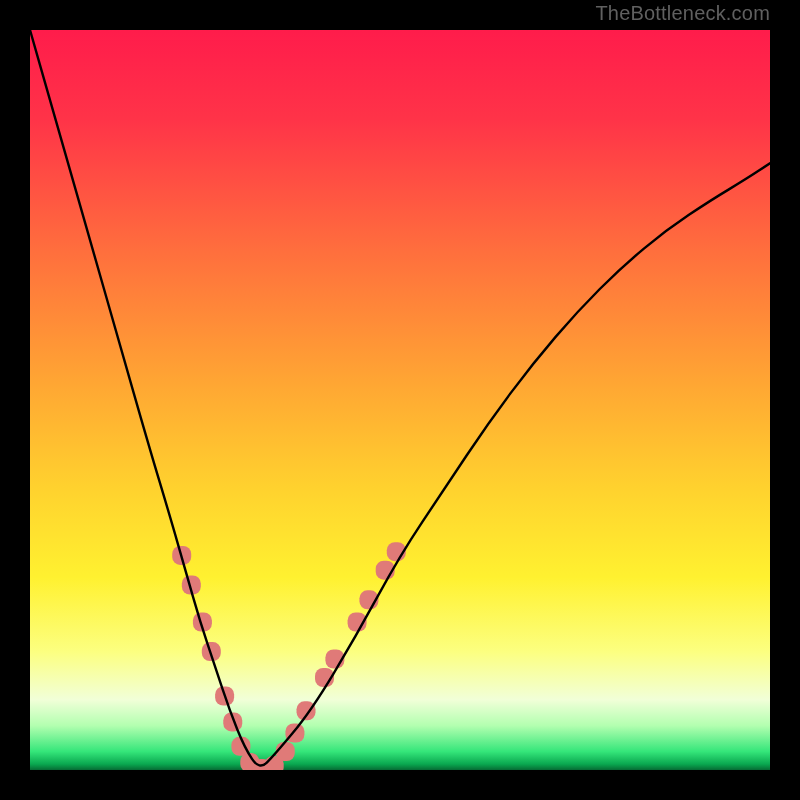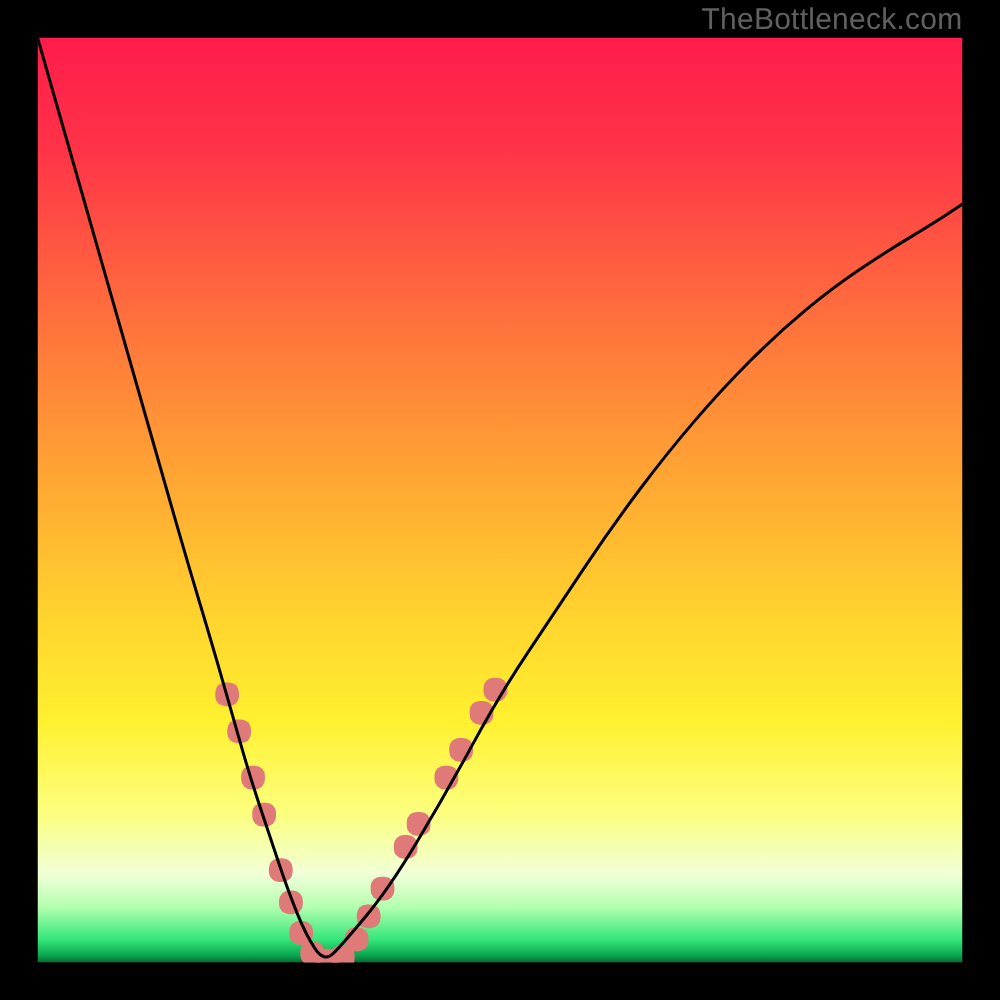--- a/index.html
+++ b/index.html
@@ -25,21 +25,21 @@
     top: 30px;
     width: 740px;
     height: 740px;
   }
   .gradient-img { position: absolute; left: 0; top: 0; }
   .watermark {
     position: absolute;
     top: 2px;
     right: 30px;
     color: #606060;
-    font-size: 24px;
+    font-size: 20px;
     font-weight: 400;
     letter-spacing: 0.2px;
   }
   .curve-svg { position: absolute; left: 0; top: 0; }
 </style>
 </head>
 <body>
 
 <div class="frame">
   <div class="watermark">TheBottleneck.com</div>

